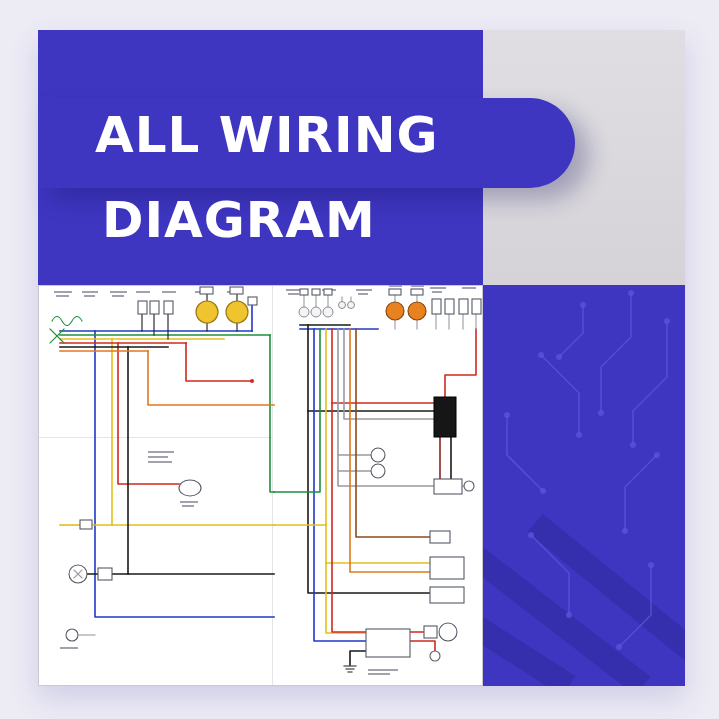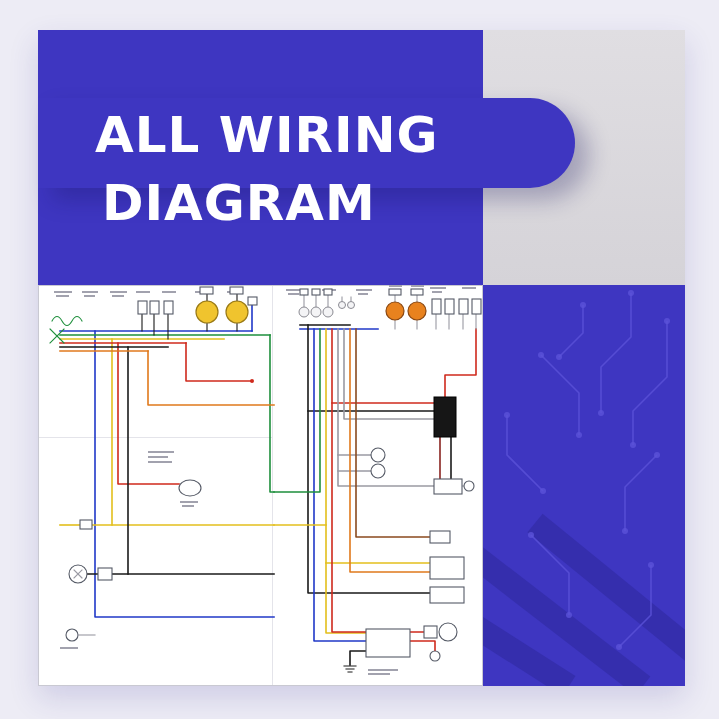--- a/index.html
+++ b/index.html
@@ -27,21 +27,21 @@
     border-radius:0 45px 45px 0;
     box-shadow:14px 12px 22px rgba(22,17,88,.28);
   }
   .title{
     position:absolute;margin:0;color:#ffffff;
     font-family:"DejaVu Sans","Liberation Sans",sans-serif;
     font-weight:bold;font-size:50px;line-height:1;letter-spacing:1px;
     white-space:nowrap;
   }
   .t1{left:57px;top:80px;}
-  .t2{left:64px;top:148px;}
+  .t2{left:64px;top:165px;}
   .diagram{
     position:absolute;left:0;top:255px;width:445px;height:401px;
     background:#ffffff;
   }
   .circuit{
     position:absolute;left:445px;top:255px;width:202px;height:401px;
     background:var(--accent,#3e36c1);overflow:hidden;
   }
   
   .frame{fill:#ffffff;stroke:#c9c9d2;stroke-width:1;}

